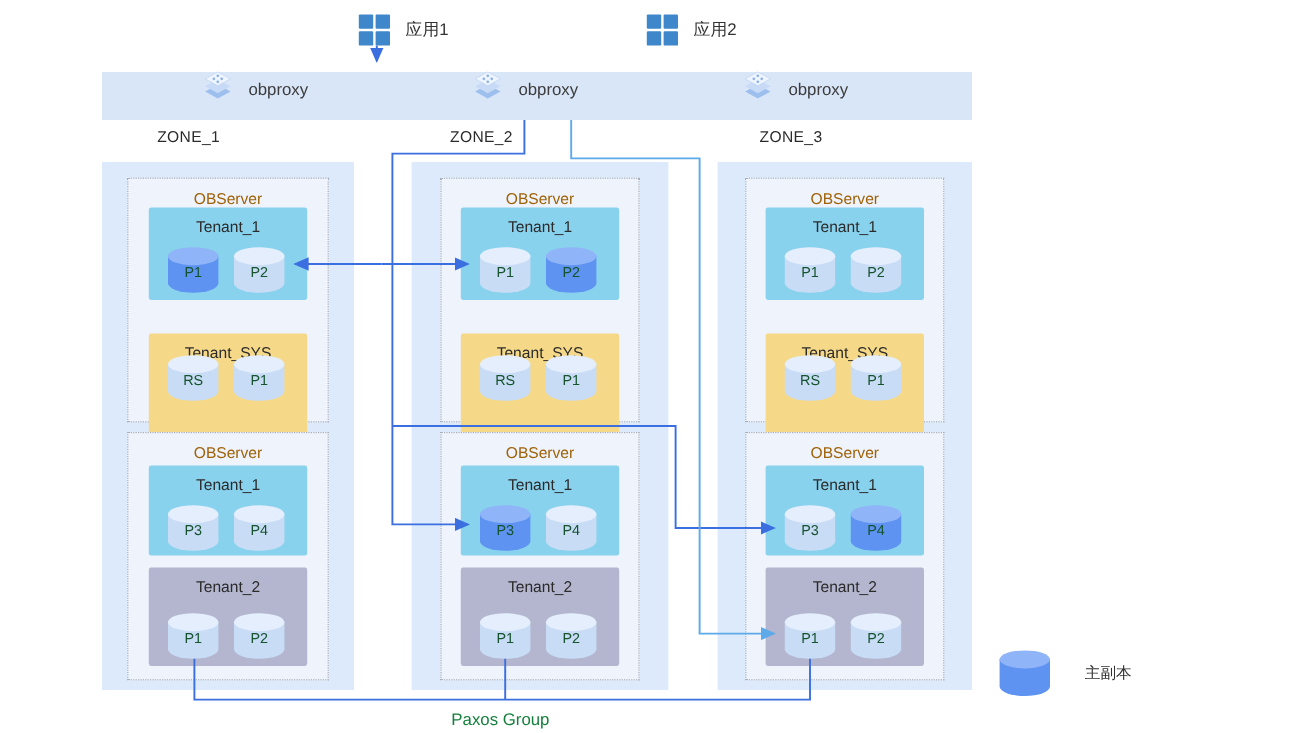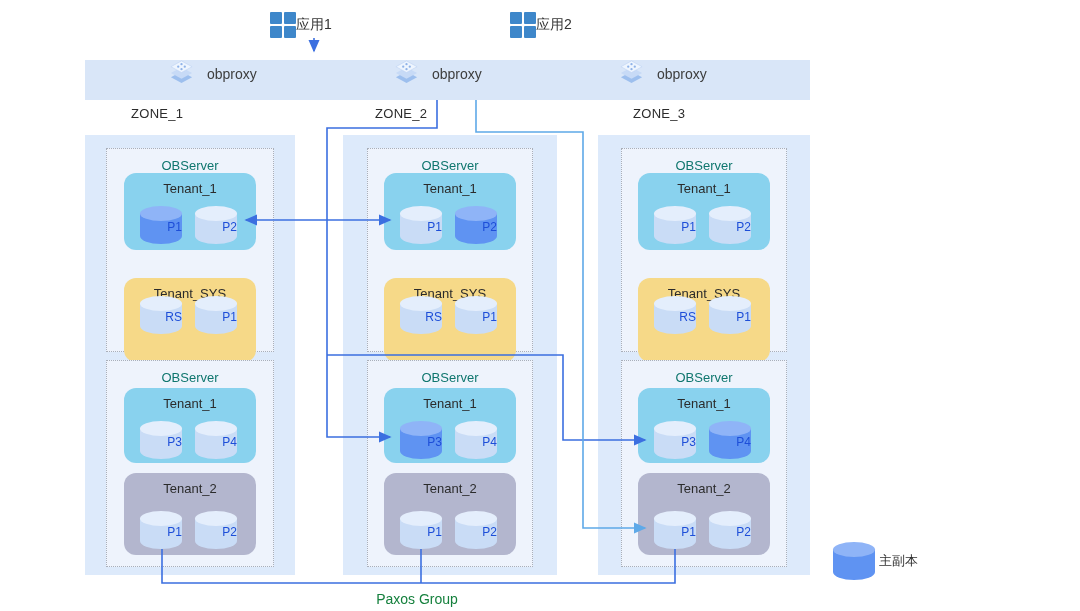--- a/index.html
+++ b/index.html
@@ -1,47 +1,47 @@
 <!DOCTYPE html>
 <html style="--connector-dark: #3b6fe0; --connector-light: #5ea9e8; --proxy-bar-bg: #d9e6f8; --zone-bg: #ddeafb; --server-bg: #eef3fc; --tenant1-bg: #89d2ee; --tenant-sys-bg: #f6d988; --tenant2-bg: #b3b6ce; --cyl-primary: #5f93f2; --cyl-primary-top: #8fb4f7; --cyl-follower: #c9dcf6; --cyl-follower-top: #e4eefc; --app-icon: #3e87ca;"><head>
 <meta charset="utf-8">
 <style>
   html,body{margin:0;padding:0;background:#fff;}
   #canvas{position:relative;width:1080px;height:611px;background:#fff;overflow:hidden;
           font-family:"Liberation Sans","DejaVu Sans",sans-serif;color:#333;}
   
-  .app{position:absolute;display:flex;align-items:center;gap:0;}
+  .app{position:absolute;display:flex;align-items:center;gap:13px;margin-left:29px;}
   .app-icon{width:26px;height:26px;display:grid;grid-template-columns:1fr 1fr;grid-template-rows:1fr 1fr;gap:2px;}
   .app-icon i{background:var(--app-icon);border-radius:1px;}
   .app-label{font-size:14px;color:#333;}
   
   .proxy-bar{position:absolute;left:85px;top:60px;width:725px;height:40px;background:var(--proxy-bar-bg);}
   .proxy-item{position:absolute;top:0;height:27px;display:flex;align-items:center;gap:12px;}
   .proxy-label{font-size:14px;color:#3d3d3d;}
   
   .zone-label{position:absolute;top:106px;font-size:13px;color:#2b2b2b;letter-spacing:.3px;}
   
   .zone-panel{position:absolute;background:var(--zone-bg);}
   .server-box{position:absolute;background:var(--server-bg);border:1px dotted #a9afba;box-sizing:border-box;}
-  .server-title{position:absolute;left:0;width:100%;text-align:center;font-size:13px;color:#0f766e;}
-  .tenant{position:absolute;border-radius:12px;}
+  .server-title{position:absolute;left:0;width:100%;text-align:center;font-size:13px;color:#a16207;}
+  .tenant{position:absolute;border-radius:2px;}
   .tenant.tenant1{background:var(--tenant1-bg);}
   .tenant.tenantSys{background:var(--tenant-sys-bg);margin-top:20px;}
   .tenant.tenant2{background:var(--tenant2-bg);}
   .tenant-name{position:absolute;top:8px;left:0;width:100%;text-align:center;font-size:13px;color:#2b2b2b;}
   
   .cyl{position:absolute;width:42px;height:38px;}
   .cyl i{display:block;position:absolute;}
   .cyl .top{left:0;top:0;width:42px;height:15px;border-radius:50%;z-index:2;}
   .cyl .body{left:0;top:7px;width:42px;height:31px;border-radius:0 0 21px 21px / 0 0 8px 8px;z-index:1;}
   .cyl.follower .top{background:var(--cyl-follower-top);}
   .cyl.follower .body{background:var(--cyl-follower);}
   .cyl.primary .top{background:var(--cyl-primary-top);}
   .cyl.primary .body{background:var(--cyl-primary);}
-  .cyl span{position:absolute;left:0;top:14px;width:100%;text-align:right;font-size:12px;color:#1d4ed8;z-index:3;}
+  .cyl span{position:absolute;left:0;top:14px;width:100%;text-align:center;font-size:12px;color:#14532d;z-index:3;}
   
   #wires{position:absolute;left:0;top:0;width:1080px;height:611px;pointer-events:none;z-index:6;}
   
   .paxos-label{position:absolute;left:352px;top:591px;width:130px;text-align:center;font-size:14px;color:#15803d;}
   .legend-item{position:absolute;display:flex;align-items:center;}
   .legend-label{font-size:13px;color:#2f2f2f;}
 </style>
 </head>
 <body>
 
@@ -309,16 +309,16 @@
       </g>
   </svg>
 
   <div class="paxos-label">Paxos Group</div>
 
   <div class="legend-item" style="left:833px;top:542px;">
     <span class="cyl primary" style="position:relative;display:inline-block;">
         <i class="top"></i>
         <i class="body"></i>
       </span>
-    <span class="legend-label" style="margin-left:4px;">主副本</span>
+    <span class="legend-label" style="margin-left:29px;">主副本</span>
   </div>
 
 </div>
 
 </body></html>

